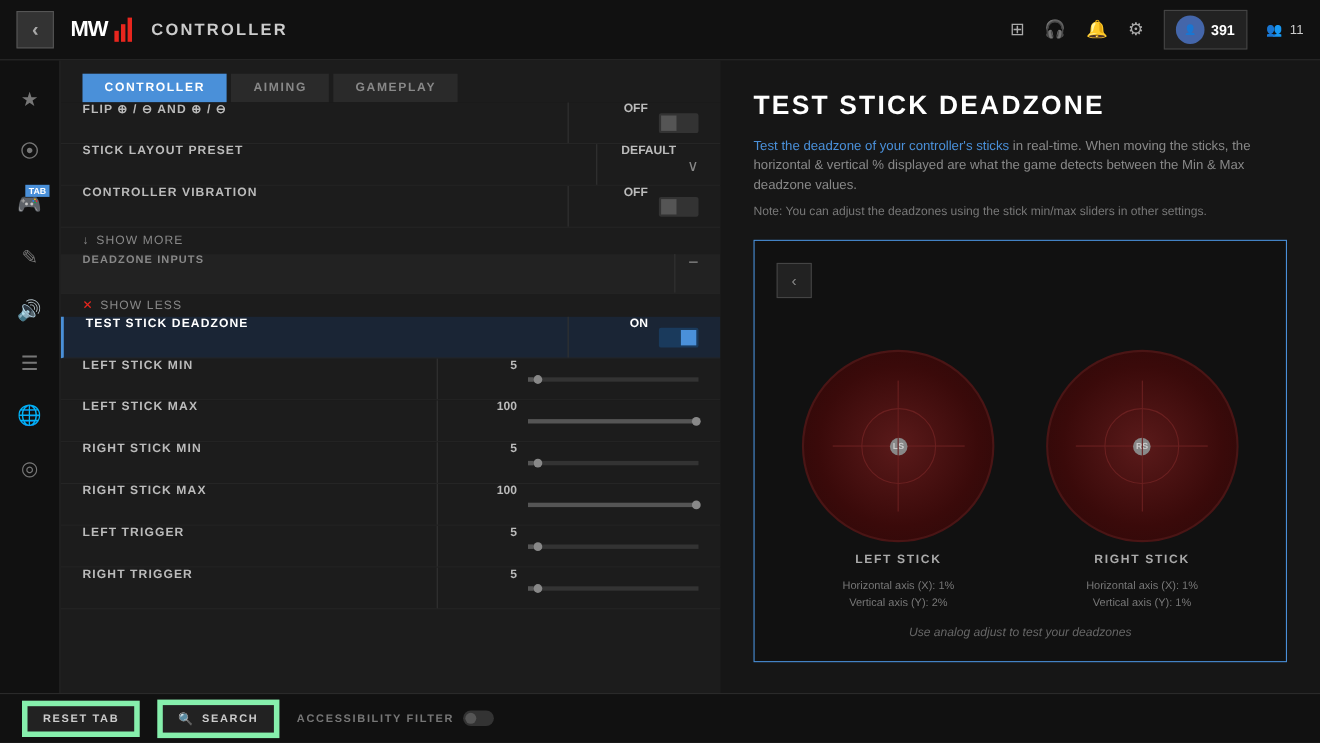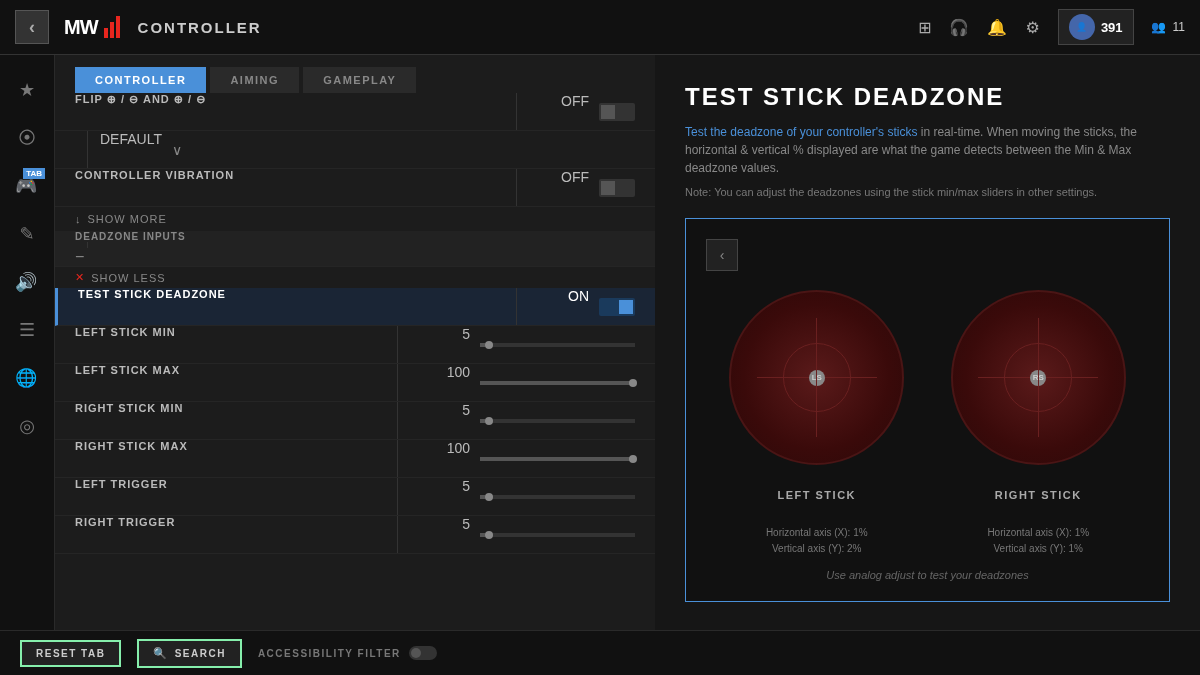--- a/index.html
+++ b/index.html
@@ -176,36 +176,36 @@
       border-bottom: 1px solid #252525;
       background: #1c1c1c;
     }
     .setting-row.highlighted {
       background: #1a2535;
       border-left: 3px solid #4a90d9;
     }
     .setting-row.section-header {
       background: #222;
       height: 36px;
-      flex-direction: column;
     }
     .setting-label {
       font-size: 11px;
       font-weight: 600;
       letter-spacing: 1px;
       text-transform: uppercase;
       color: #bbb;
       flex: 1;
     }
     .setting-value {
-      font-size: 14px;
+      font-size: 11px;
       color: #bbb;
       min-width: 60px;
       text-align: right;
       margin-right: 10px;
+      font-weight: bold;
     }
     .setting-control {
       display: flex;
       align-items: center;
       gap: 8px;
     }
     
     .toggle {
       width: 36px; height: 18px;
       background: #333;
@@ -327,21 +327,21 @@
     .sticks-row {
       display: flex;
       justify-content: space-around;
       align-items: flex-end;
       flex: 1;
     }
     .stick-visual {
       display: flex;
       flex-direction: column;
       align-items: center;
-      gap: 24px;
+      gap: 10px;
     }
     .stick-circle {
       width: 175px; height: 175px;
       border-radius: 50%;
       background: radial-gradient(circle, #5a1a1a 0%, #3a0a0a 60%, #2a0808 100%);
       border: 2px solid #4a1515;
       position: relative;
       display: flex; align-items: center; justify-content: center;
     }
     .stick-circle::before {
@@ -400,21 +400,21 @@
       background: #111;
       border-top: 1px solid #2a2a2a;
       display: flex;
       align-items: center;
       padding: 0 20px;
       gap: 16px;
     }
     .bottom-btn {
       padding: 6px 14px;
       background: #222;
-      border: 2px solid #86efac;
+      border: 5px solid #86efac;
       color: #ccc;
       font-size: 10px;
       font-weight: 700;
       letter-spacing: 1.5px;
       text-transform: uppercase;
       cursor: pointer;
       display: flex; align-items: center; gap: 6px;
     }
     .bottom-btn-icon {
       font-size: 11px;
@@ -530,20 +530,21 @@
           <div class="setting-separator"></div>
           <span class="setting-value">OFF</span>
           <div class="setting-control">
             <div class="toggle">
               <div class="toggle-thumb off"></div>
             </div>
           </div>
         </div>
 
         <div class="setting-row">
+          <span class="setting-label">STICK LAYOUT PRESET</span>
           <div class="setting-separator"></div>
           <span class="setting-value">DEFAULT</span>
           <div class="setting-control">
             <span class="dropdown-arrow">∨</span>
           </div>
         </div>
 
         <div class="setting-row">
           <span class="setting-label">CONTROLLER VIBRATION</span>
           <div class="setting-separator"></div>

